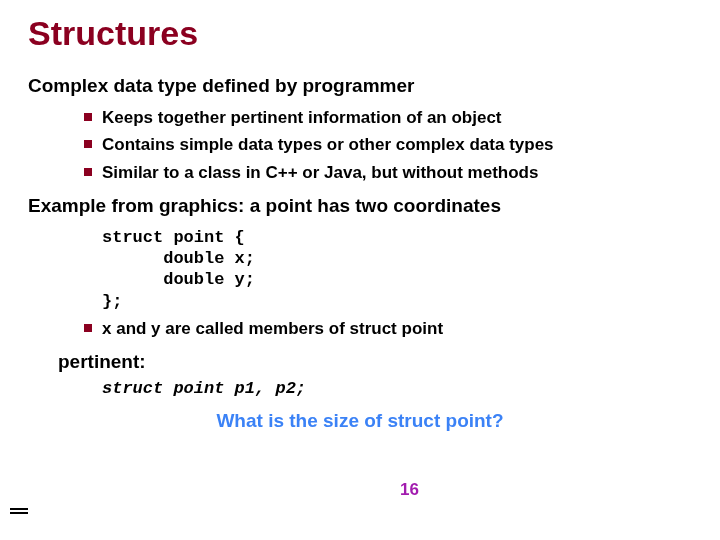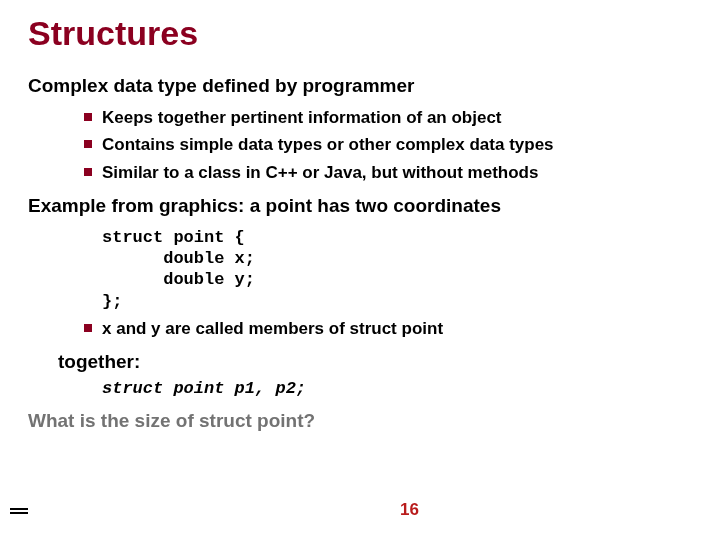--- a/index.html
+++ b/index.html
@@ -71,31 +71,32 @@
     font-size: 17px;
     font-weight: bold;
     color: #000;
     white-space: pre;
     margin: 6px 0 8px 74px;
     font-style: italic;
   }
   .question {
     font-size: 19px;
     font-weight: bold;
-    color: #737373;
+    color: #3b82f6;
     margin: 10px 0 0 0;
     position: relative;
+    text-align: center;
   }
   .pagenum {
     position: absolute;
     left: 400px;
-    bottom: 20px;
+    bottom: 40px;
     font-size: 17px;
     font-weight: bold;
-    color: #b91c1c;
+    color: #a21caf;
   }
   .dash {
     position: absolute;
     left: 10px;
     bottom: 26px;
     width: 18px;
     height: 2px;
     background: #000;
   }
   .dash2 {
@@ -124,21 +125,21 @@
   <div class="block">
     <div class="sec">Example from graphics:  a point has two coordinates</div>
     <div class="code">struct point {
       double x;
       double y;
 };</div>
     <div class="bul">x and y are called members of struct point</div>
   </div>
 
   <div class="block">
-    <div class="sec-indent">together:</div>
+    <div class="sec-indent">pertinent:</div>
     <div class="code2">struct point p1, p2;</div>
   </div>
 
   <div class="question">What is the size of struct point?</div>
 
   <div class="pagenum">16</div>
   <div class="dash"></div>
   <div class="dash2"></div>
 </div>
 

